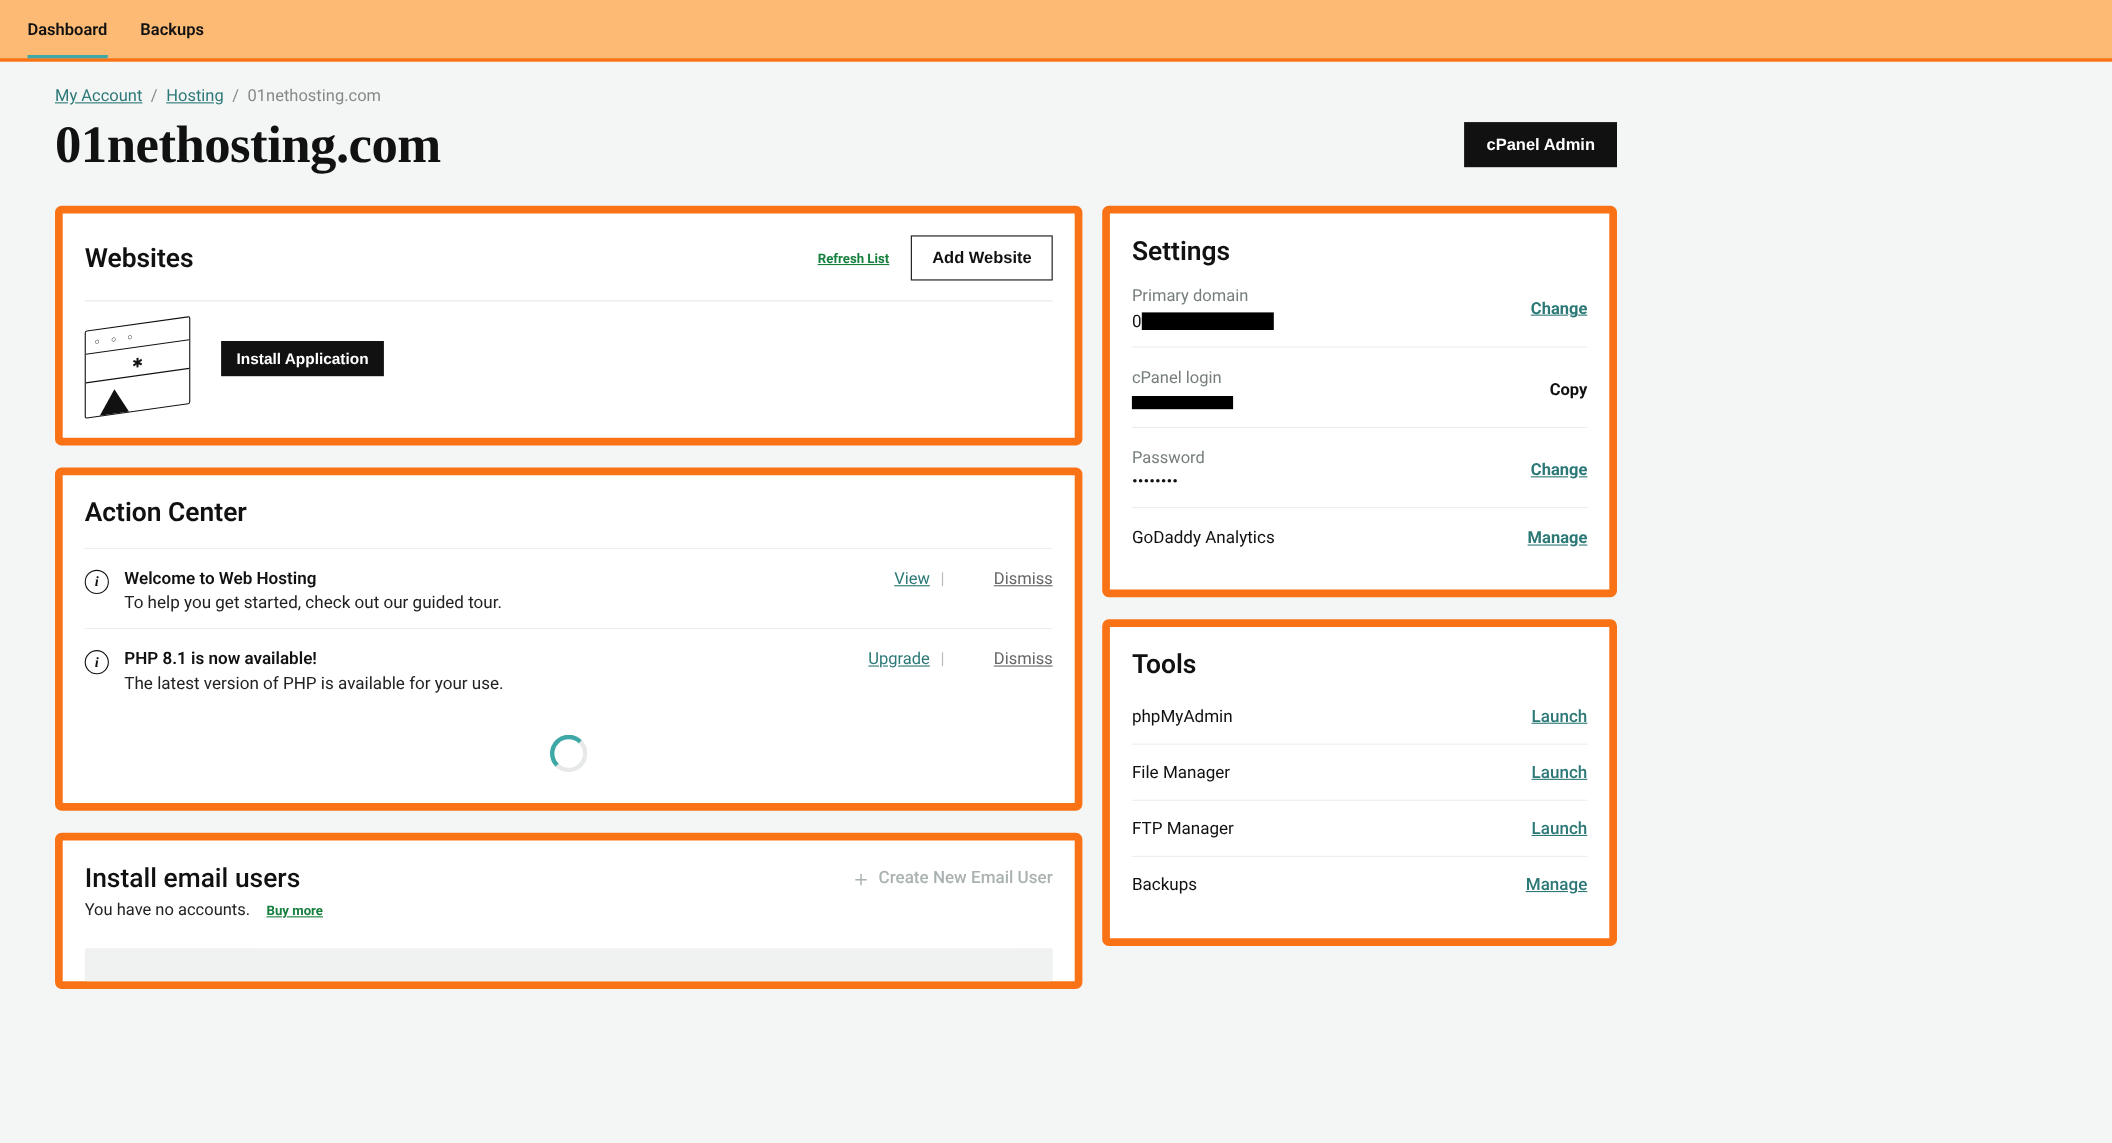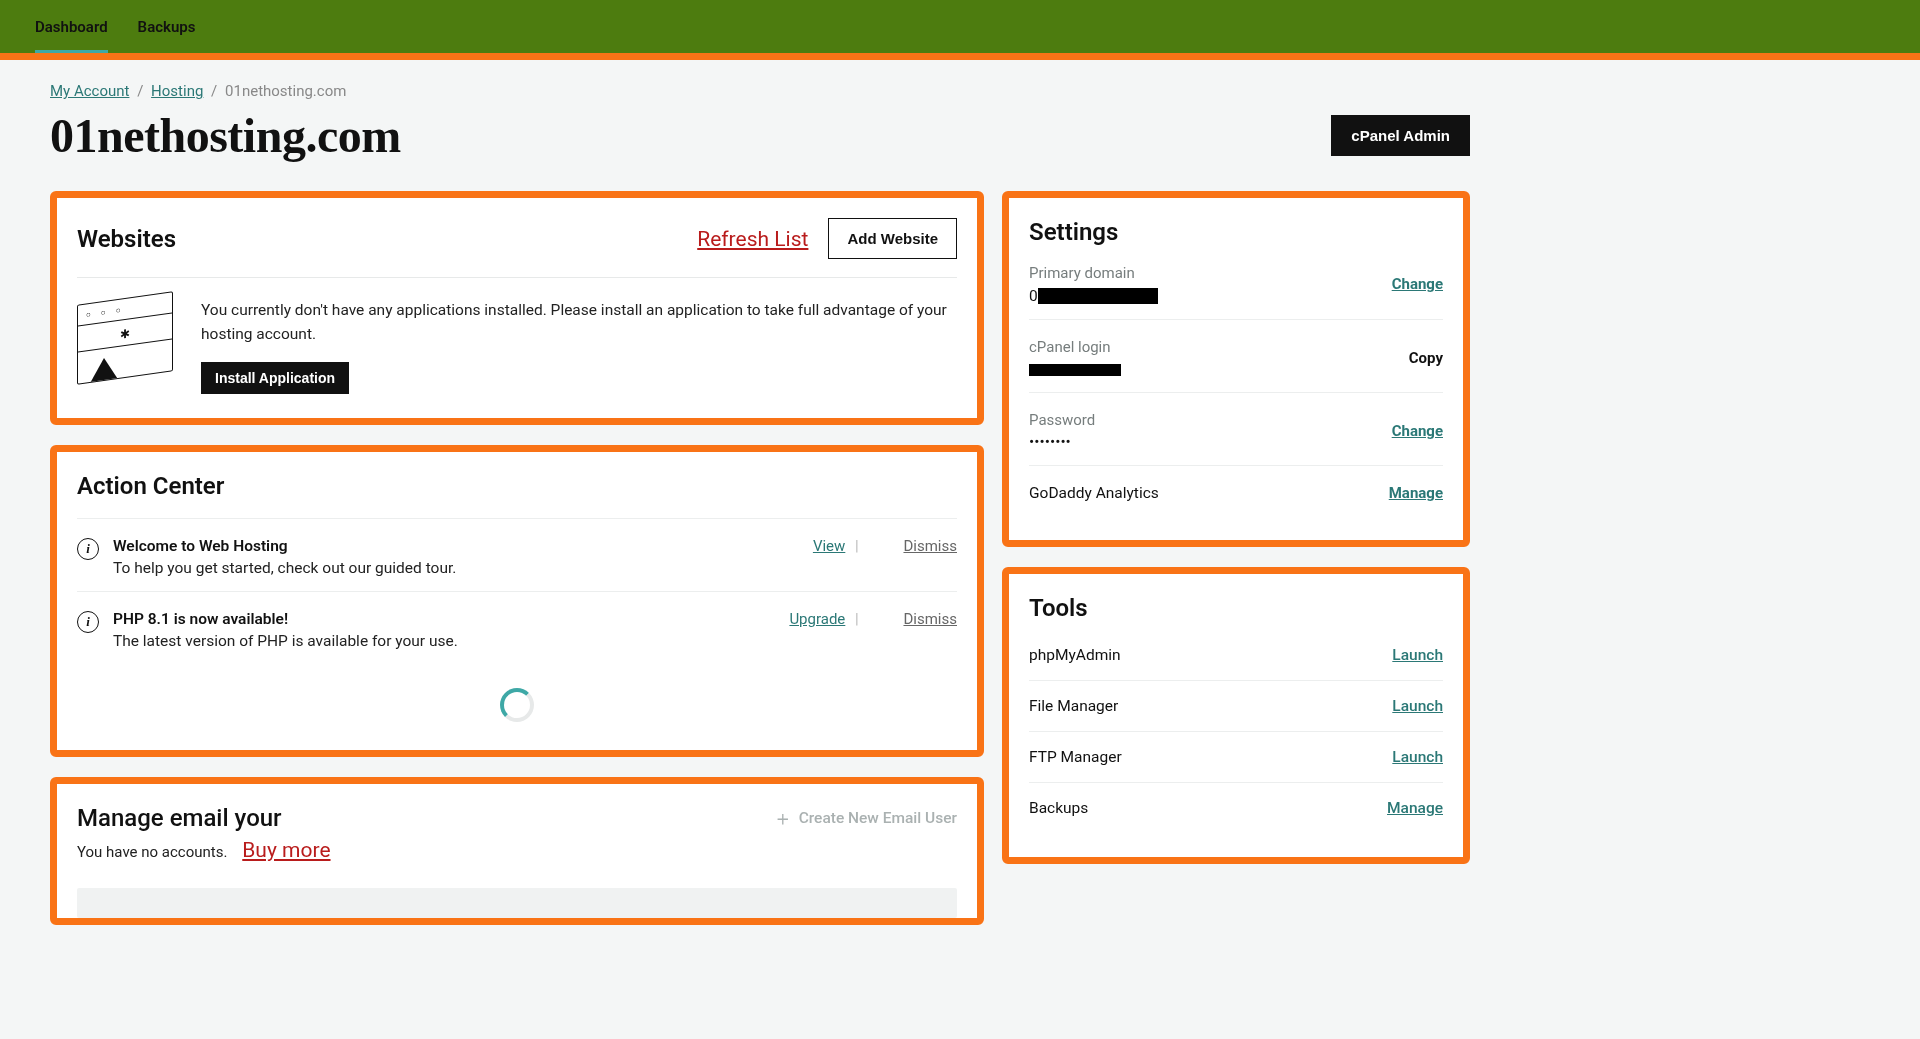--- a/index.html
+++ b/index.html
@@ -1,22 +1,22 @@
 <!DOCTYPE html>
 <html><head>
   <meta charset="utf-8">
   <style>
     * { box-sizing: border-box; margin: 0; padding: 0; }
     body { font-family: -apple-system, BlinkMacSystemFont, "Segoe UI", Roboto, Helvetica, Arial, sans-serif; background: #f4f6f6; color: #111; }
     a { cursor: pointer; }
     
     .tabs-bar {
-      background: #4d7c0f;
-      border-bottom: 7px solid #f97316;
-      padding: 0 35px;
+      background: #fdba74;
+      border-bottom: 3px solid #f97316;
+      padding: 0 25px;
       display: flex;
     }
     .tabs-bar .tab {
       padding: 18px 0 14px;
       margin-right: 30px;
       font-size: 15px;
       font-weight: 600;
       color: #111;
       cursor: pointer;
       border-bottom: 3px solid transparent;
@@ -51,21 +51,21 @@
     .main-col { flex: 1; }
     .side-col { width: 468px; flex-shrink: 0; }
     
     .card {
       background: #fff; border: 7px solid #f97316; border-radius: 6px;
       padding: 20px 20px 24px; margin-bottom: 20px;
     }
     .card-head { display: flex; align-items: center; justify-content: space-between; margin-bottom: 10px; }
     .card-head .head-actions { display: flex; align-items: center; gap: 20px; }
     .card h2 { font-size: 24px; font-weight: 600; }
-    .link-action { color: #b91c1c; text-decoration: underline; font-size: 21px; font-weight: 400; }
+    .link-action { color: #15803d; text-decoration: underline; font-size: 12px; font-weight: 700; }
     
     .section-divider { border: none; border-top: 1px solid #e7e9e9; margin: 18px 0 0; }
     
     .empty-row { display: flex; gap: 28px; padding-top: 20px; }
     .empty-art {
       width: 96px; height: 80px; flex-shrink: 0;
       border: 1.5px solid #111;
       position: relative; overflow: hidden;
       transform: skewY(-8deg);
       border-radius: 2px;
@@ -168,21 +168,20 @@
         <hr class="section-divider">
         <div class="empty-row">
           <div class="empty-art">
             <span class="dots">○ ○ ○</span>
             <span class="line" style="top:20px;"></span>
             <span class="line" style="top:46px;"></span>
             <span style="position:absolute;top:28px;left:42px;font-size:12px;">✱</span>
             <span class="tri"></span>
           </div>
           <div class="empty-text">
-            <div>You currently don't have any applications installed. Please install an application to take full advantage of your hosting account.</div>
             <button class="btn-dark btn-dark-sm">Install Application</button>
           </div>
         </div>
       </div>
 
       <div class="card">
         <h2>Action Center</h2>
 
         <div class="ac-item">
           <div class="ac-icon">i</div>
@@ -210,21 +209,21 @@
           </div>
         </div>
 
         <div class="spinner-wrap">
             <div class="spinner"></div>
           </div>
       </div>
 
       <div class="card" style="padding-bottom:0;">
         <div class="card-head" style="margin-bottom:4px;">
-          <h2 style="font-weight:500;">Manage email your</h2>
+          <h2 style="font-weight:500;">Install email users</h2>
           <div class="add-muted">
             <span class="plus">＋</span>
             <span>Create New Email User</span>
           </div>
         </div>
         <div class="sub-note">
           <span>You have no accounts.</span>
           &nbsp;&nbsp;
           <a class="link-action">Buy more</a>
         </div>

